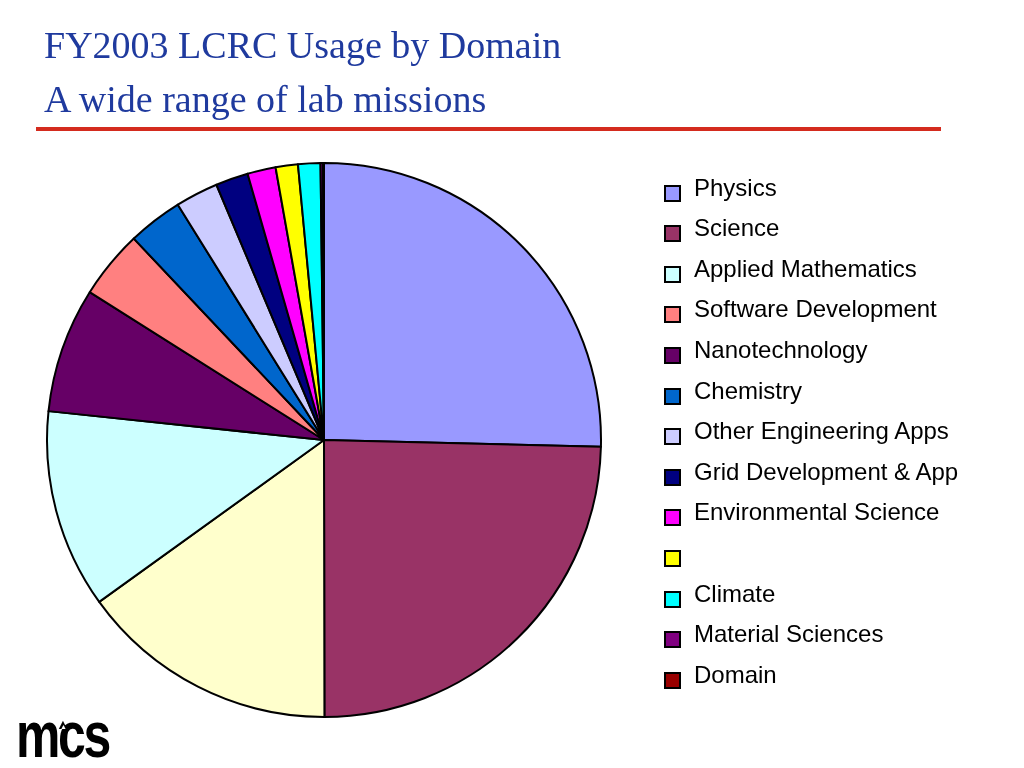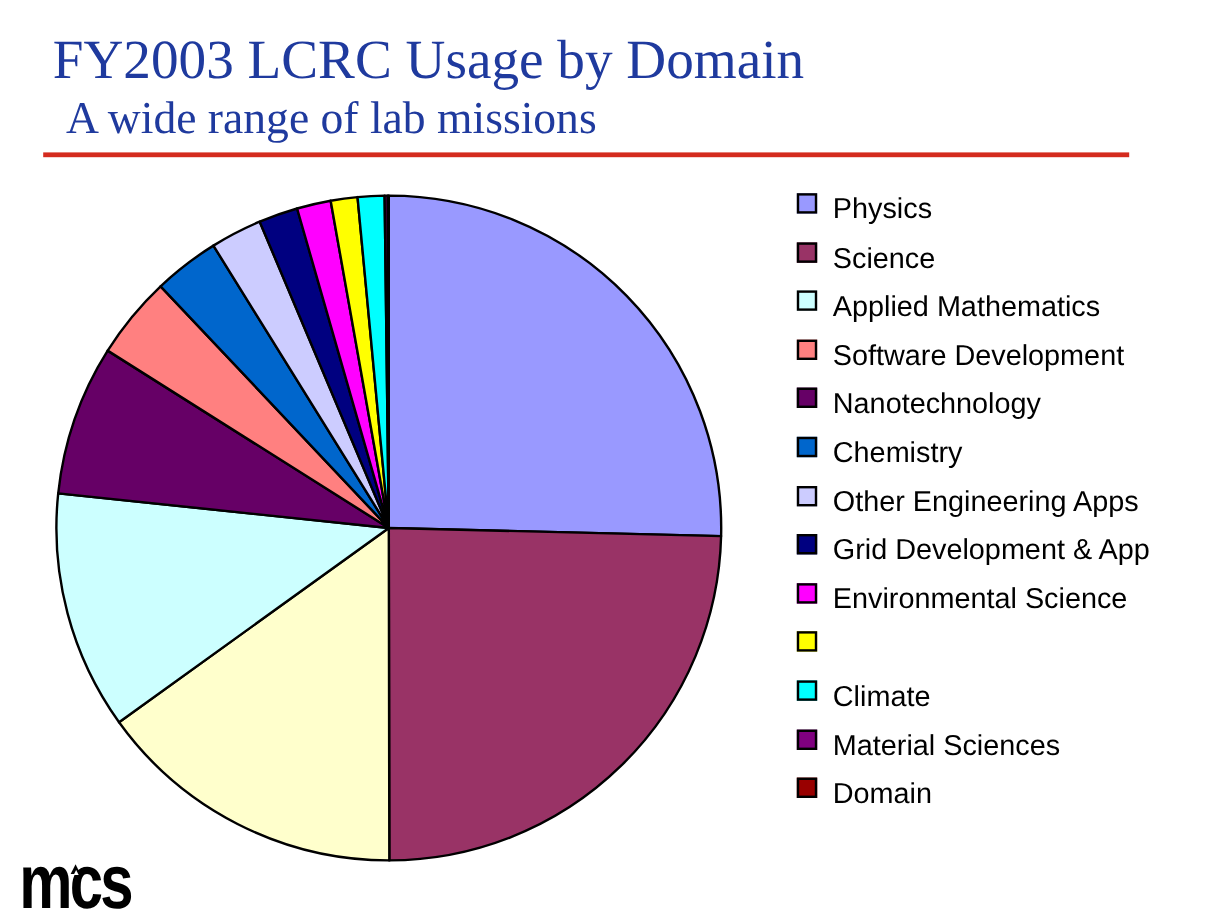--- a/index.html
+++ b/index.html
@@ -1,44 +1,44 @@
 <!DOCTYPE html>
 <html><head>
 <meta charset="utf-8">
 <style>
   html,body{margin:0;padding:0;background:#fff;}
   .slide{position:relative;width:1024px;height:768px;background:#ffffff;overflow:hidden;}
 
   .title{position:absolute;left:44px;top:26px;margin:0;
-         font-family:"Liberation Serif",serif;font-weight:400;font-size:46px;line-height:1.05;text-align:right;}
+         font-family:"Liberation Serif",serif;font-weight:400;font-size:38px;line-height:1.05;text-align:right;}
   .subtitle{position:absolute;left:44px;top:80px;margin:0;
          font-family:"Liberation Serif",serif;font-weight:400;font-size:38px;line-height:1.05;}
   .rule{position:absolute;left:36px;top:127px;width:905px;height:4px;}
 
   #pie{position:absolute;left:24px;top:140px;}
 
   #legend{position:absolute;left:664px;top:161px;}
-  .legend-row{display:flex;align-items:flex-start;height:40.6px;}
+  .legend-row{display:flex;align-items:flex-end;height:40.6px;}
   .swatch{width:13px;height:13px;border:2px solid #000;margin-right:13px;flex:0 0 auto;}
   .legend-label{font-family:"Liberation Sans",sans-serif;font-size:24px;color:#000;white-space:nowrap;}
 
   .logo{position:absolute;left:16px;top:703px;width:150px;height:60px;color:#000;}
   .logo-text{display:inline-block;font-family:"Liberation Sans",sans-serif;font-weight:700;
              font-size:64px;line-height:1;letter-spacing:-3px;
              transform:scaleX(0.78);transform-origin:0 0;}
   .logo-tri{position:absolute;left:40px;top:15px;font-size:14px;line-height:1;color:#000;}
   .logo-tri-inner{position:absolute;left:44px;top:21px;font-size:7px;line-height:1;color:#fff;}
 </style>
 </head>
 <body>
 
 <div class="slide" style="background: rgb(255, 255, 255);">
 
   <h1 class="title" style="color: rgb(31, 58, 158);">FY2003 LCRC Usage by Domain</h1>
-  <h2 class="subtitle" style="color: rgb(31, 58, 158); margin-left: 11px;">A wide range of lab missions</h2>
+  <h2 class="subtitle" style="color: rgb(31, 58, 158);">A wide range of lab missions</h2>
   <div class="rule" style="background: rgb(212, 43, 30);"></div>
 
   <svg id="pie" width="600" height="600" viewBox="0 0 600 600">
       <path d="M 300 300 L 300.00 23.00 A 277 277 0 0 1 576.92 306.74 Z" fill="#9999FF" stroke="#000000" stroke-width="2" stroke-linejoin="round"></path>
       <path d="M 300 300 L 576.92 306.74 A 277 277 0 0 1 300.43 577.00 Z" fill="#993366" stroke="#000000" stroke-width="2" stroke-linejoin="round"></path>
       <path d="M 300 300 L 300.43 577.00 A 277 277 0 0 1 75.21 461.87 Z" fill="#FFFFCC" stroke="#000000" stroke-width="2" stroke-linejoin="round"></path>
       <path d="M 300 300 L 75.21 461.87 A 277 277 0 0 1 24.51 271.13 Z" fill="#CCFFFF" stroke="#000000" stroke-width="2" stroke-linejoin="round"></path>
       <path d="M 300 300 L 24.51 271.13 A 277 277 0 0 1 65.73 152.19 Z" fill="#660066" stroke="#000000" stroke-width="2" stroke-linejoin="round"></path>
       <path d="M 300 300 L 65.73 152.19 A 277 277 0 0 1 109.82 98.60 Z" fill="#FF8080" stroke="#000000" stroke-width="2" stroke-linejoin="round"></path>
       <path d="M 300 300 L 109.82 98.60 A 277 277 0 0 1 153.85 64.69 Z" fill="#0066CC" stroke="#000000" stroke-width="2" stroke-linejoin="round"></path>

